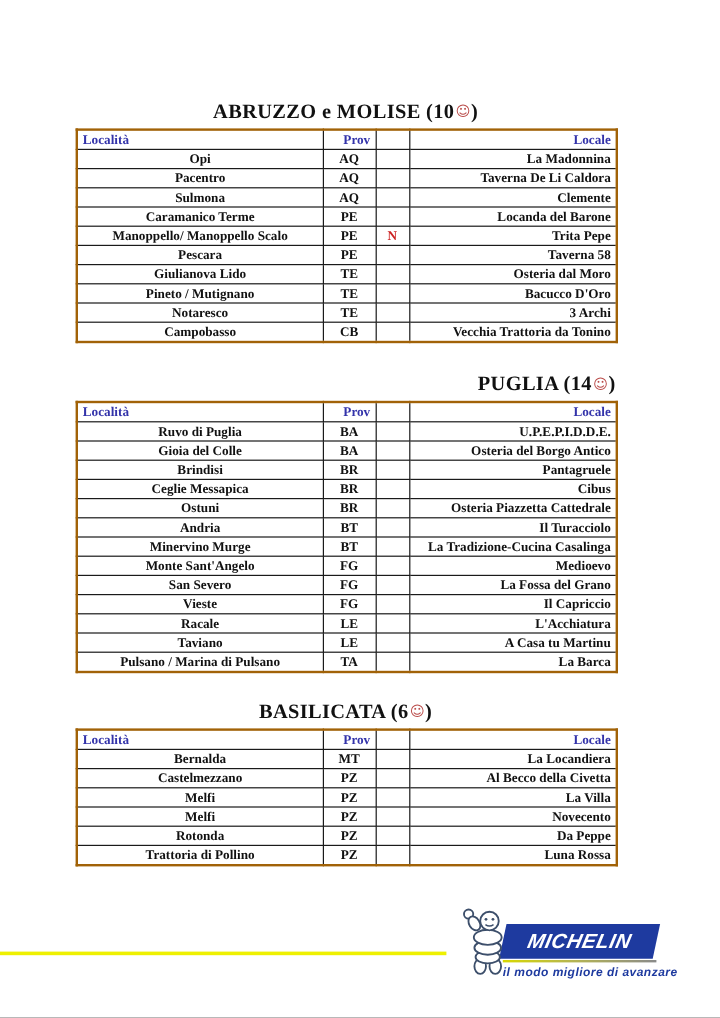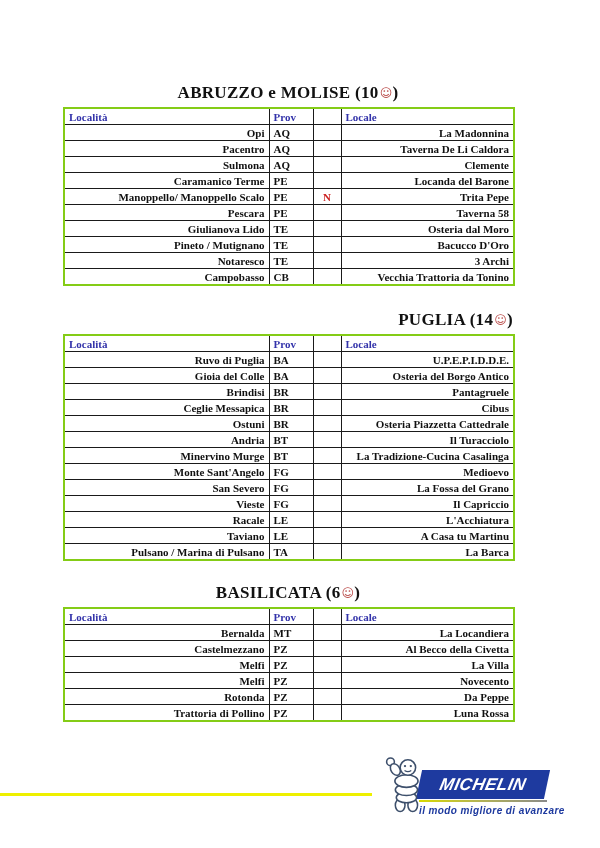--- a/index.html
+++ b/index.html
@@ -32,37 +32,37 @@
     font-size:12px;
     font-family:"DejaVu Sans", sans-serif;
     vertical-align:1px;
     margin-left:1px;
   }
 
   table.region-table {
     width:450px;
     border-collapse:collapse;
     table-layout:fixed;
-    border:2px solid #84cc16;
+    border:2px solid #a16207;
     font-size:11px;
     font-weight:bold;
   }
   table.region-table th, table.region-table td {
     border:1px solid #1a1a1a;
     height:15px;
     padding:0 4px;
     line-height:14px;
     overflow:hidden;
     white-space:nowrap;
   }
   table.region-table th { color:#3333aa; }
   th.col-localita { text-align:left; }
-  th.col-prov, th.col-flag, th.col-locale { text-align:left; }
-  td.col-localita { text-align:right; }
-  td.col-prov { text-align:left; }
+  th.col-prov, th.col-flag, th.col-locale { text-align:right; }
+  td.col-localita { text-align:center; }
+  td.col-prov { text-align:center; }
   td.col-flag { text-align:center; color:#cc2222; }
   td.col-locale { text-align:right; }
 
   .yellow-line {
     position:absolute;
     left:0; top:793px;
     width:372px; height:3px;
     background:#eef000;
   }
 

